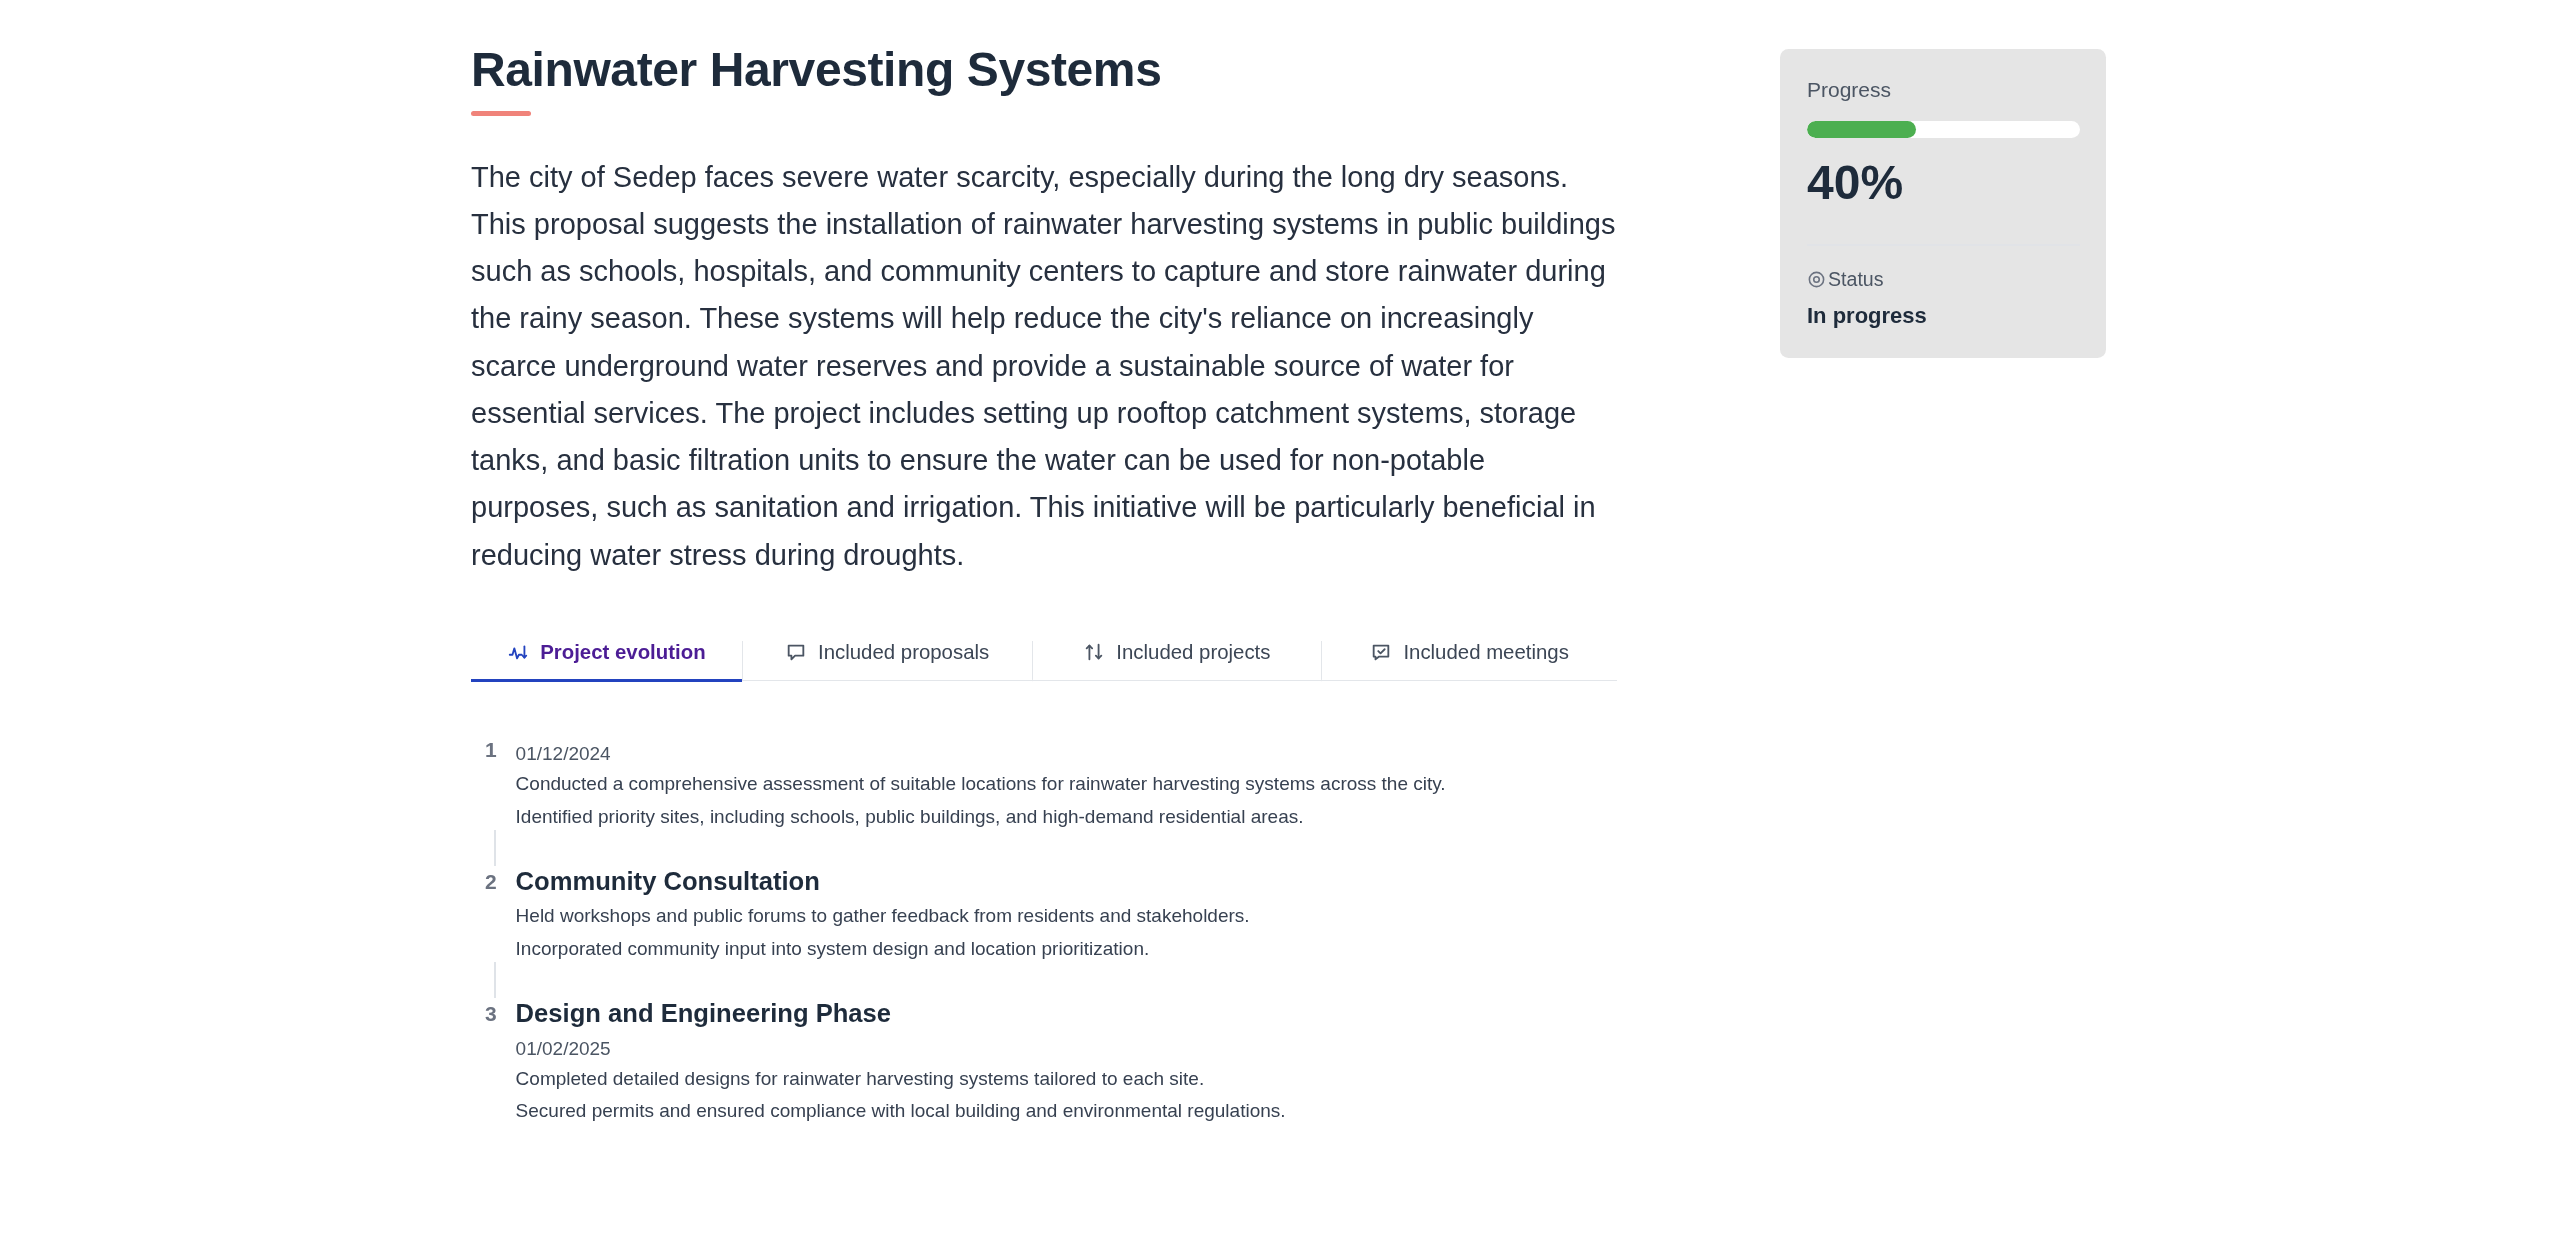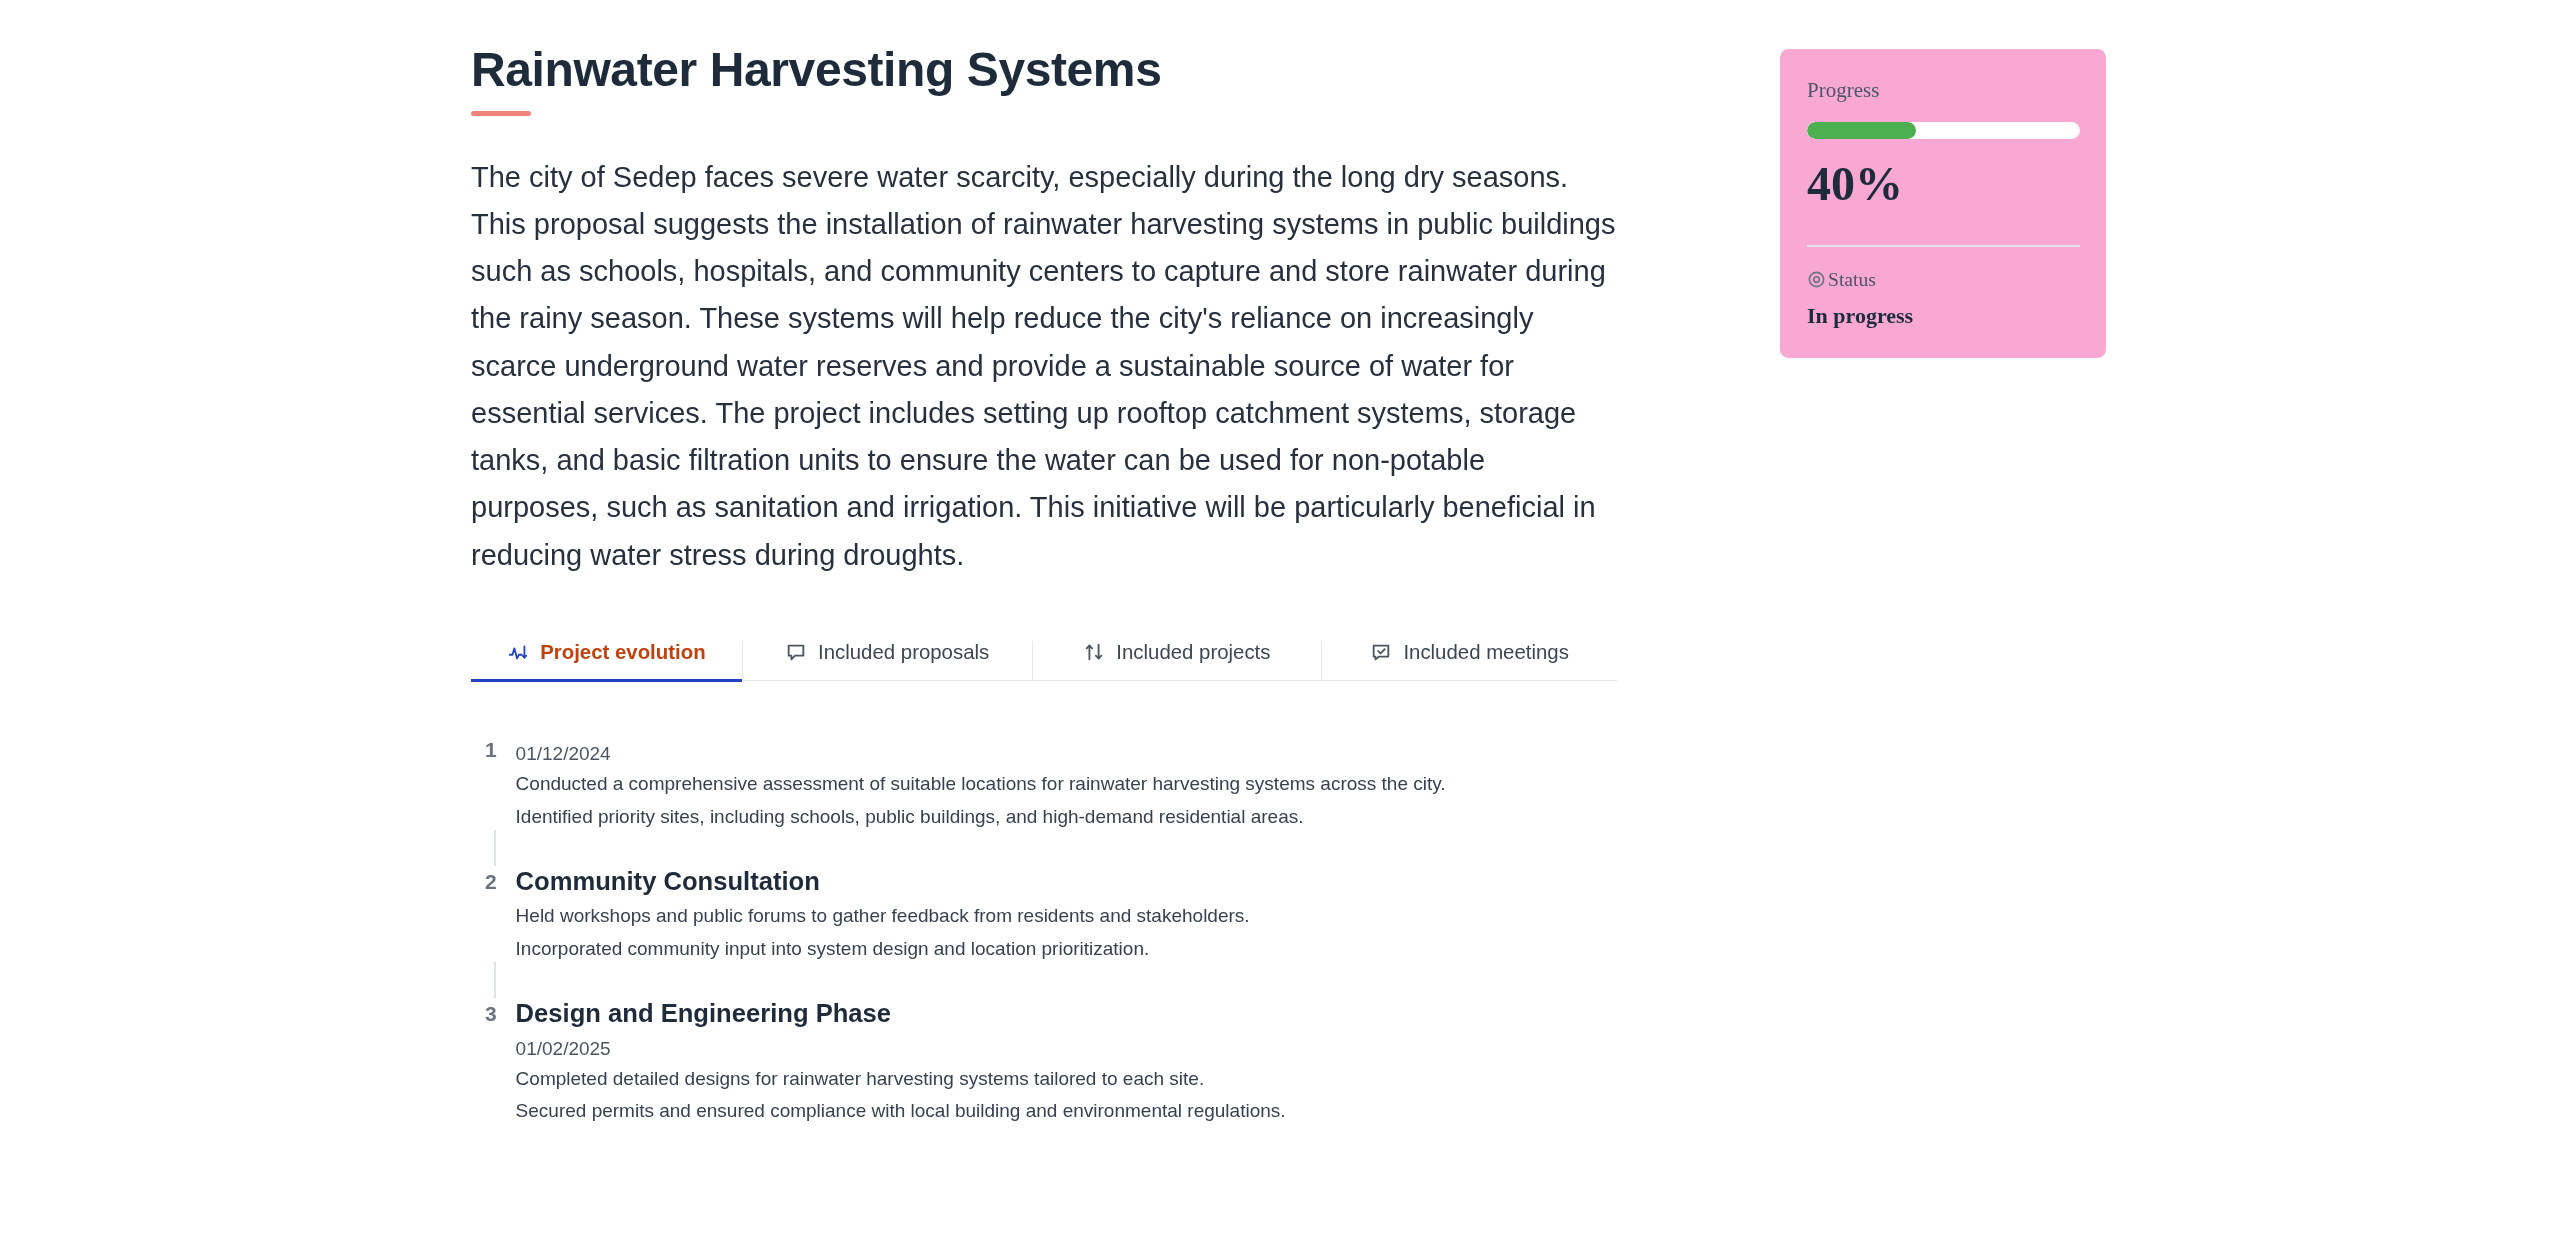--- a/index.html
+++ b/index.html
@@ -68,21 +68,21 @@
     cursor: pointer;
     border-bottom: 3.4px solid transparent;
     margin-bottom: -2.6px;
     justify-content: center;
   }
   .tab.t1 { width: 271px; }
   .tab.t2 { width: 290px; border-left: 1.7px solid #e3e6ea; }
   .tab.t3 { width: 290px; border-left: 1.7px solid #e3e6ea; }
   .tab.t4 { width: 296px; border-left: 1.7px solid #e3e6ea; }
   .tab.active {
-    color: #c2410c;
+    color: #4c1d95;
     font-weight: bold;
     border-bottom-color: #2343bf;
   }
   .tab .ticon {
     display: inline-flex;
     width: 22px;
     height: 22px;
     align-items: center;
     justify-content: center;
     flex: 0 0 auto;
@@ -136,24 +136,23 @@
     color: #374151;
     line-height: 1.45;
     margin-top: 5.1px;
   }
   
   .side-card {
     position: absolute;
     left: 1780px;
     top: 49px;
     width: 326px;
-    background: #f9a8d4;
+    background: #e5e5e5;
     border-radius: 8.5px;
     padding: 29px 27px 29px 27px;
-    font-family: Liberation Serif, serif;
   }
   .side-label {
     font-size: 21px;
     color: #4b5563;
   }
   .progress-track {
     margin-top: 19px;
     width: 273px;
     height: 17px;
     background: #ffffff;

